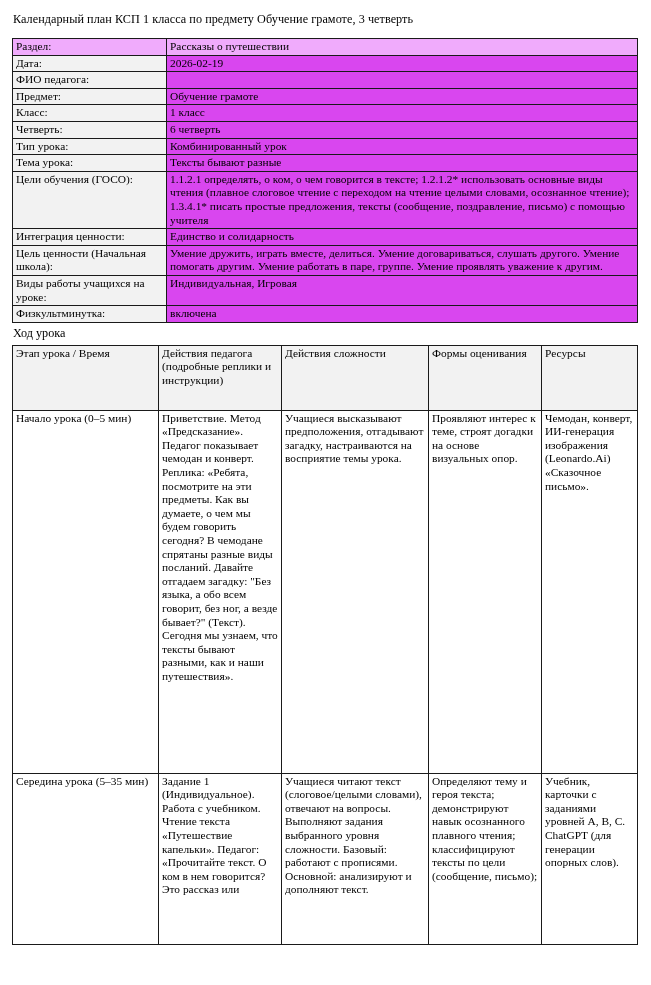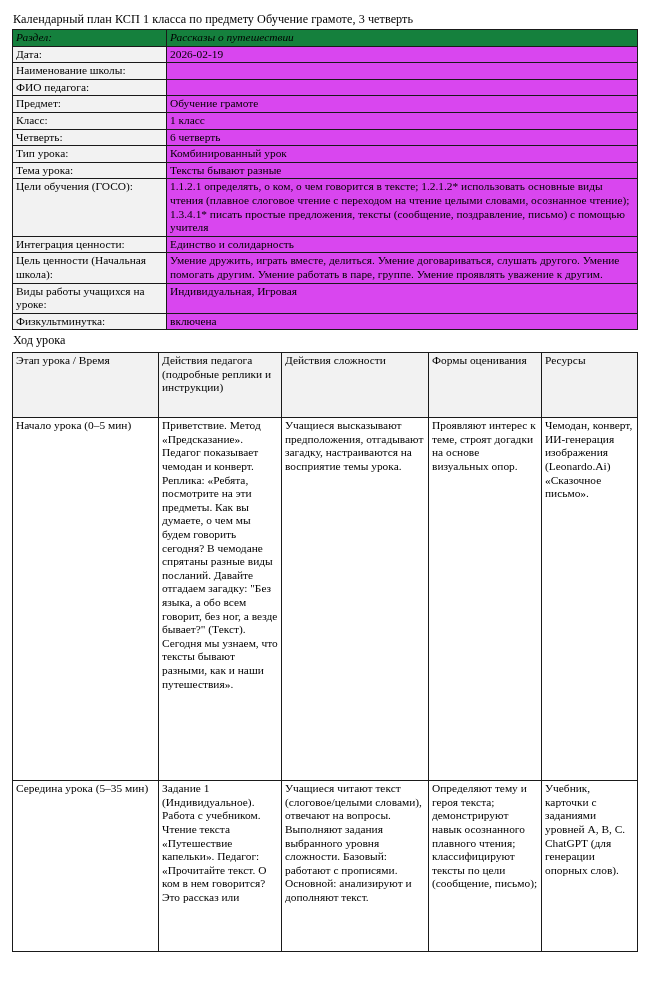--- a/index.html
+++ b/index.html
@@ -19,21 +19,21 @@
     position: relative;
     width: 651px;
     min-height: 985px;
     box-sizing: border-box;
     padding: 10px 14px 0 12px;
     overflow: hidden;
   }
   .doc-title {
     font-size: 12.2px;
     line-height: 15px;
-    margin: 2px 0 2px 1px;
+    margin: 2px 0 11px 1px;
     letter-spacing: 0.05px;
     white-space: nowrap;
   }
   .section-caption {
     font-size: 12.2px;
     line-height: 15px;
     margin: 3px 0 4px 1px;
   }
   table.doc-table {
     border-collapse: collapse;
@@ -56,22 +56,21 @@
   
   #info-table col.c-label { width: 154px; }
   #info-table col.c-value { width: 471px; }
   #info-table td.label-cell {
     background: #f2f2f2;
   }
   #info-table td.value-cell {
     background: #d946ef;
   }
   #info-table tr.shade-row td {
-    background: #15803d;
-    font-style: italic;
+    background: #f0abfc;
   }
   #info-table td.empty-cell { height: 13.6px; }
 
   
   #flow-table { margin-top: 0; border-radius: 32px; }
   #flow-table col.f1 { width: 146px; }
   #flow-table col.f2 { width: 123px; }
   #flow-table col.f3 { width: 147px; }
   #flow-table col.f4 { width: 113px; }
   #flow-table col.f5 { width: 96px; }
@@ -101,24 +100,20 @@
       <col class="c-value">
     </colgroup>
     <tbody>
       <tr class="shade-row">
         <td class="label-cell">Раздел:</td>
         <td class="value-cell">Рассказы о путешествии</td>
       </tr>
       <tr>
         <td class="label-cell">Дата:</td>
         <td class="value-cell">2026-02-19</td>
-      </tr>
-      <tr>
-        <td class="label-cell">Наименование школы:</td>
-        <td class="value-cell empty-cell"></td>
       </tr>
       <tr>
         <td class="label-cell">ФИО педагога:</td>
         <td class="value-cell empty-cell"></td>
       </tr>
       <tr>
         <td class="label-cell">Предмет:</td>
         <td class="value-cell">Обучение грамоте</td>
       </tr>
       <tr>

